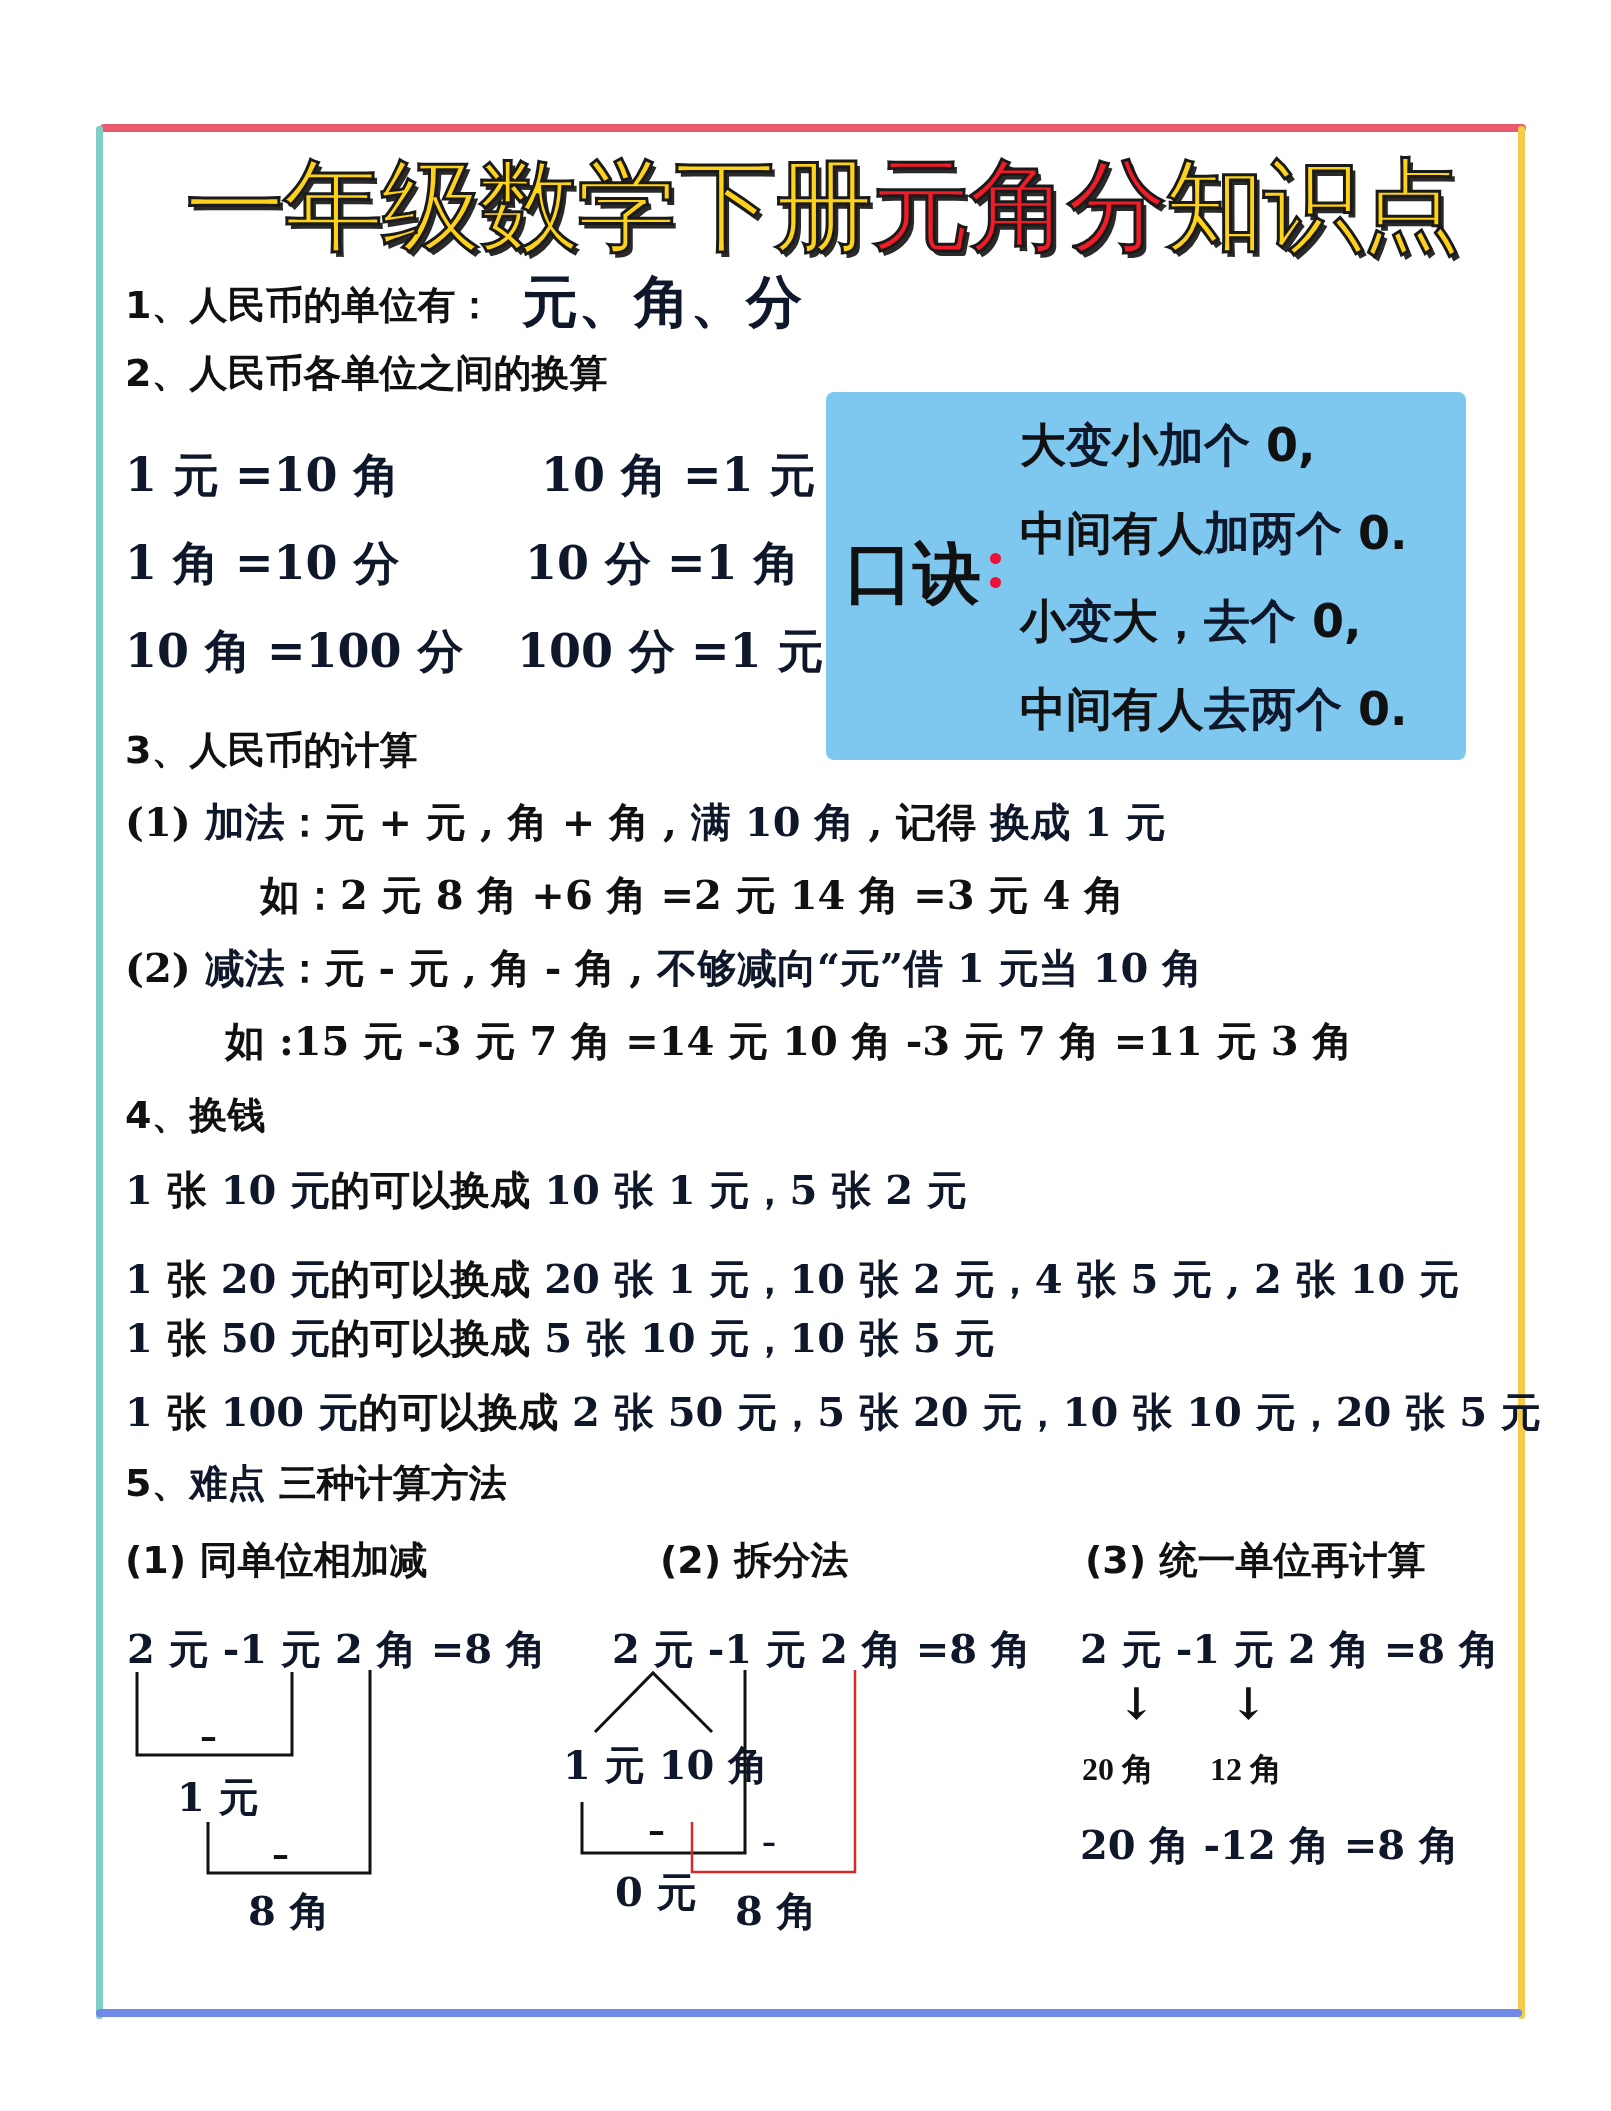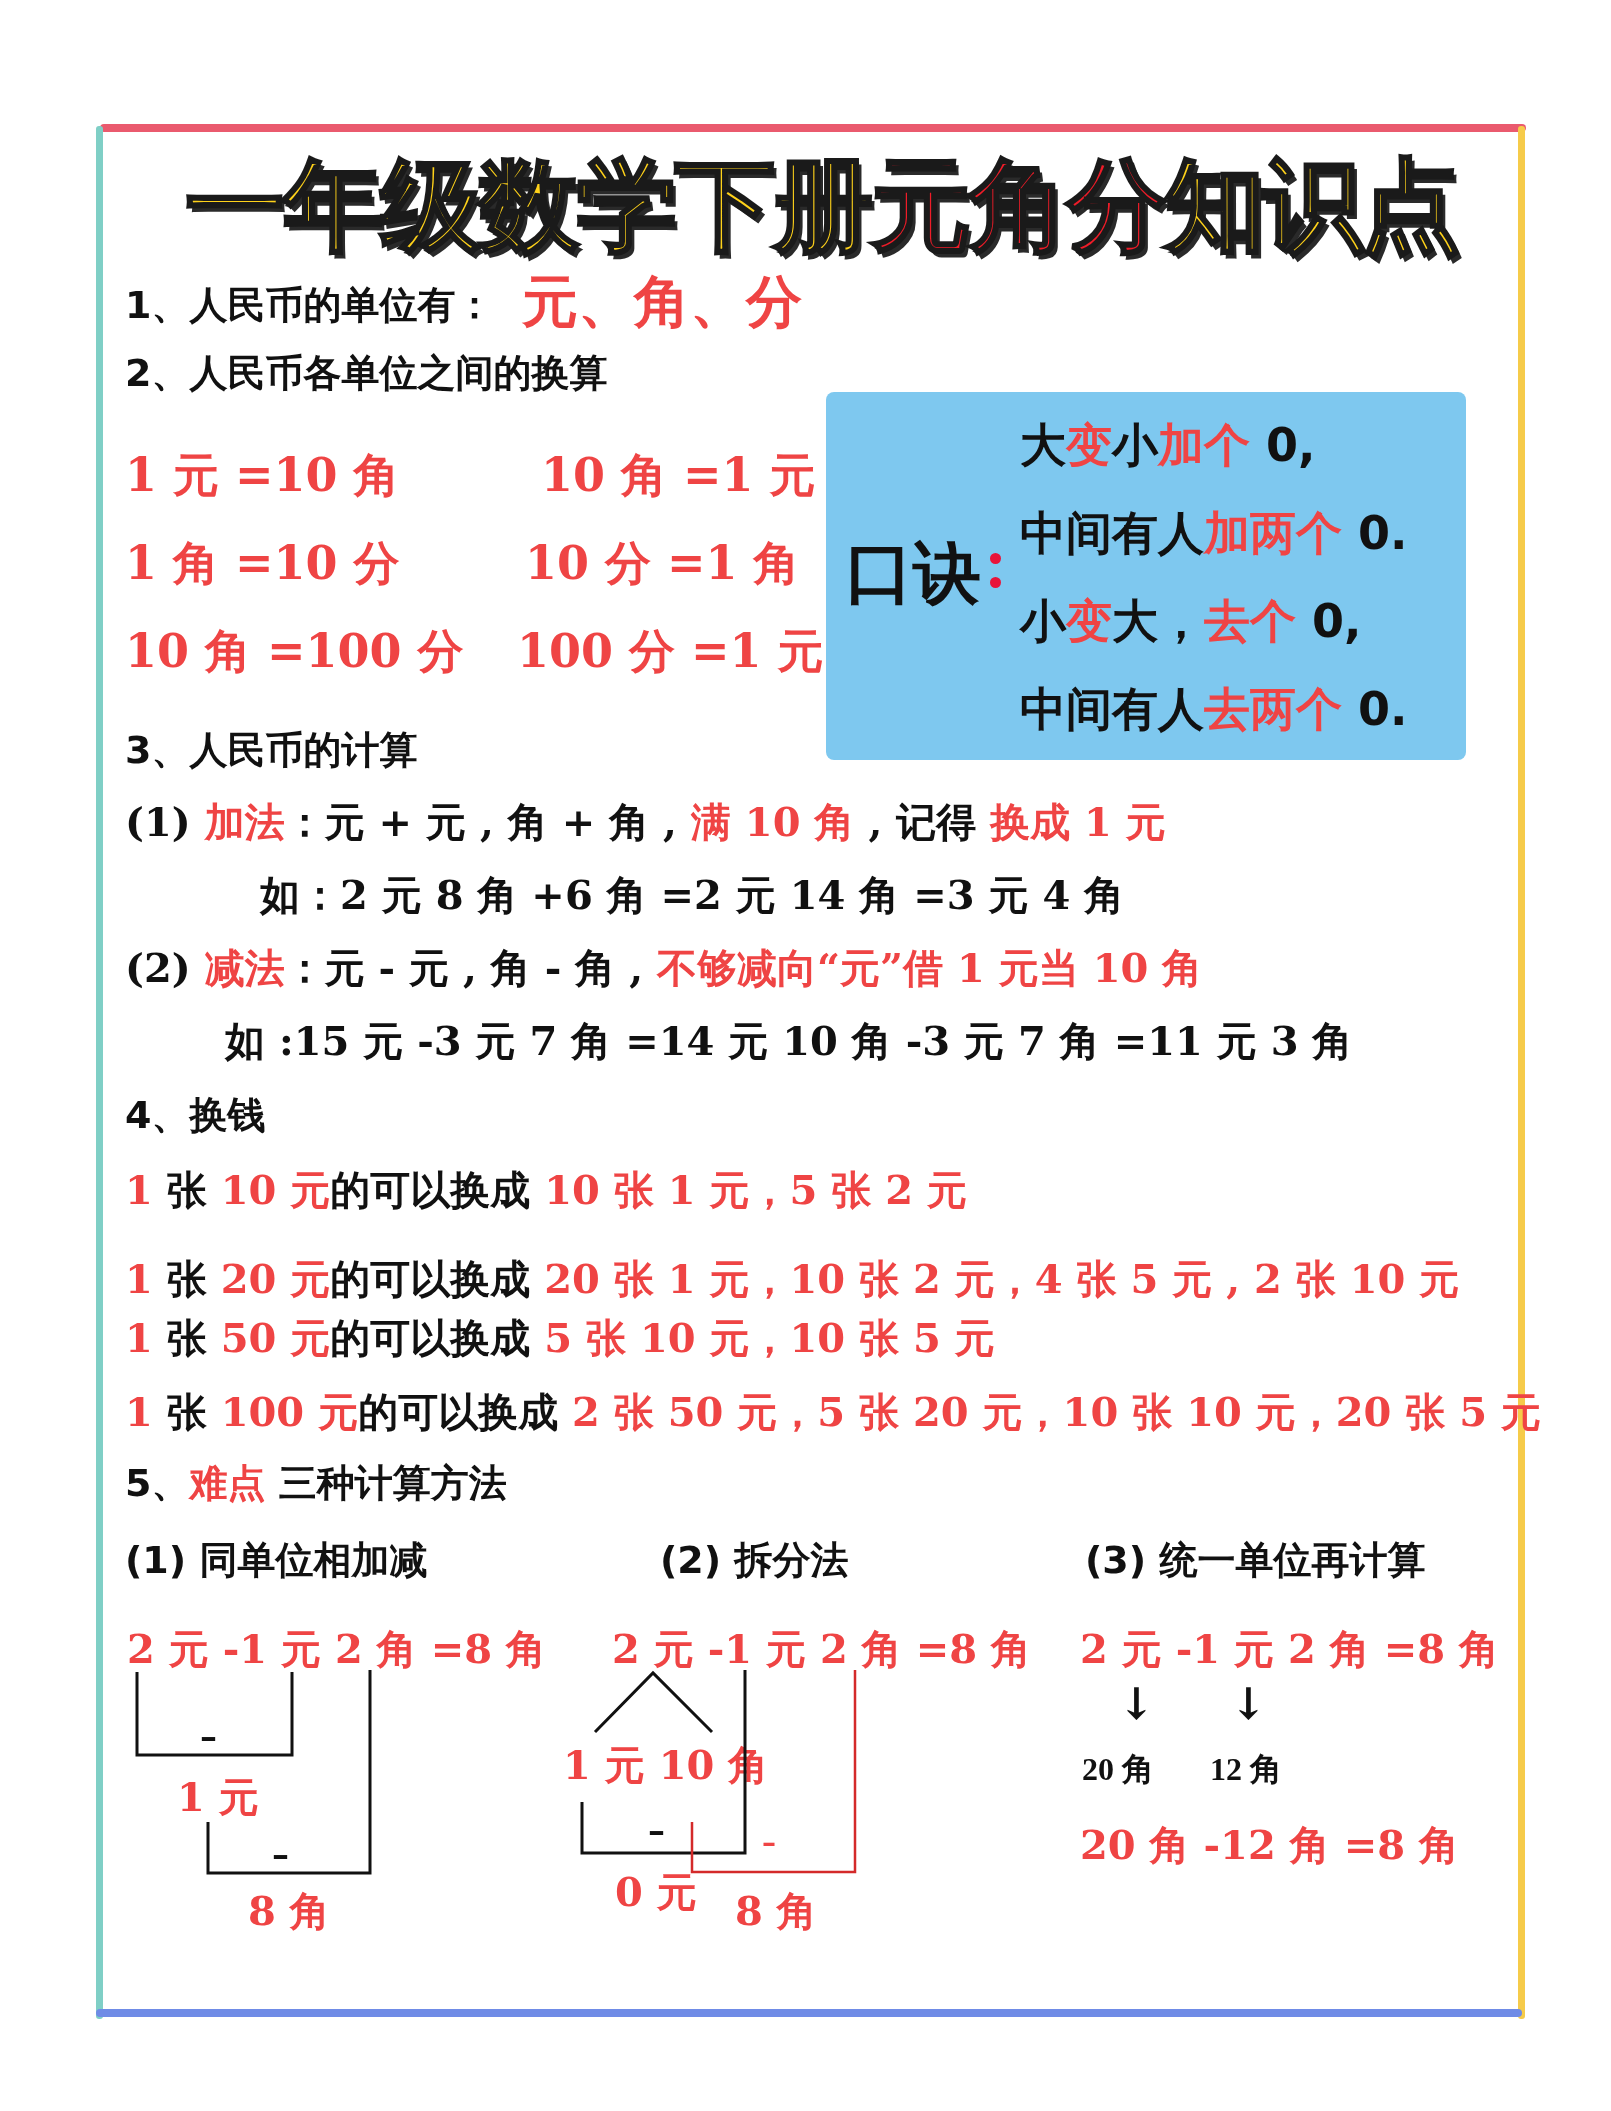--- a/index.html
+++ b/index.html
@@ -4,24 +4,24 @@
 <style>
   html, body { margin:0; padding:0; background:#ffffff; }
   body { width:1611px; height:2111px; position:relative; overflow:hidden;
          font-family:"DejaVu Serif","Liberation Serif",serif; font-weight:bold; color:#111; }
   .b-top { position:absolute; left:100px; top:124px; width:1426px; height:8px; background:#ea5a6e; border-radius:4px; }
   .b-left { position:absolute; left:96px; top:126px; width:7px; height:1893px; background:#7fcfc6; border-radius:3px; }
   .b-right { position:absolute; left:1518px; top:126px; width:7px; height:1893px; background:#f6cb4a; border-radius:3px; }
   .b-bottom { position:absolute; left:96px; top:2009px; width:1426px; height:8px; background:#6f8be6; border-radius:4px; }
 
   .abs { position:absolute; white-space:nowrap; }
-  .red { color:#ef4444; }
+  .red { color:#0f172a; }
   .blk { color:#111; }
 
-  .title { left:185px; top:140px; font-family:"DejaVu Sans","Liberation Sans",sans-serif; font-size:100px; font-weight:700; letter-spacing:-2px;text-align:center; }
+  .title { left:185px; top:140px; font-family:"DejaVu Sans","Liberation Sans",sans-serif; font-size:100px; font-weight:400; letter-spacing:-2px;text-align:center; }
   .title span { -webkit-text-stroke:3px #1a1a1a; text-shadow:4px 5px 0 #2a2a2a; }
   .t-yellow { color:#ffd21a; }
   .t-red { color:#f01c28; }
 
   .h { font-family:"DejaVu Sans","Liberation Sans",sans-serif; font-size:38px; font-weight:bold; color:#111; }
   .big { font-size:46px; }
   .mid { font-size:40px; }
   .sm { font-size:32px;font-family:Liberation Serif, serif; }
 
   .kj-box { position:absolute; left:826px; top:392px; width:640px; height:368px; background:#7ec8ef; border-radius:8px; }

